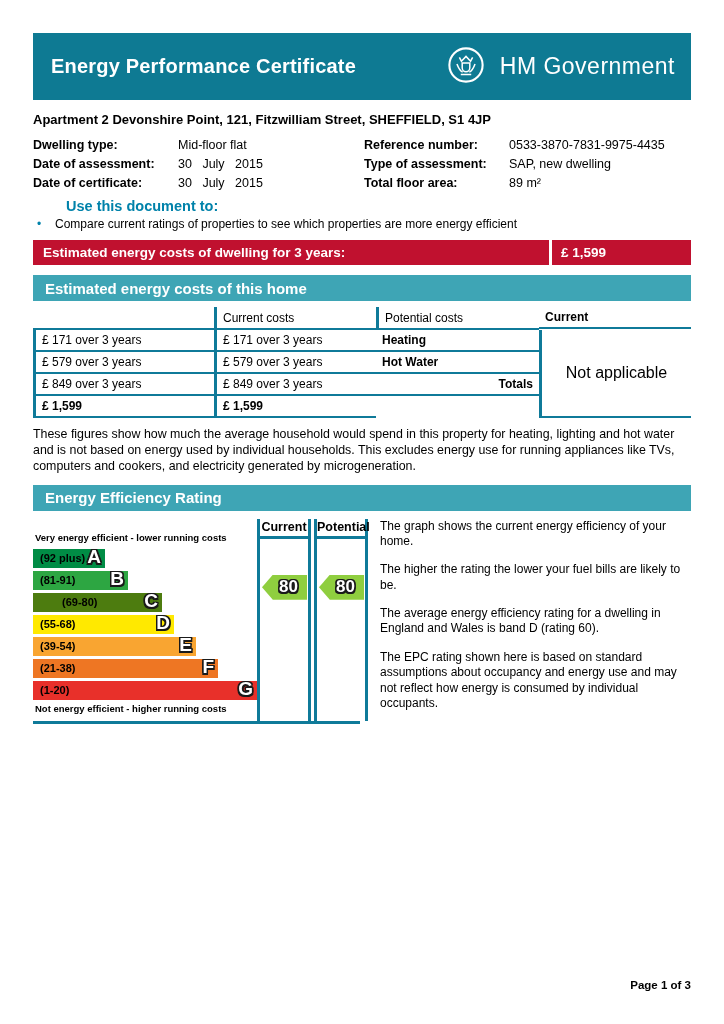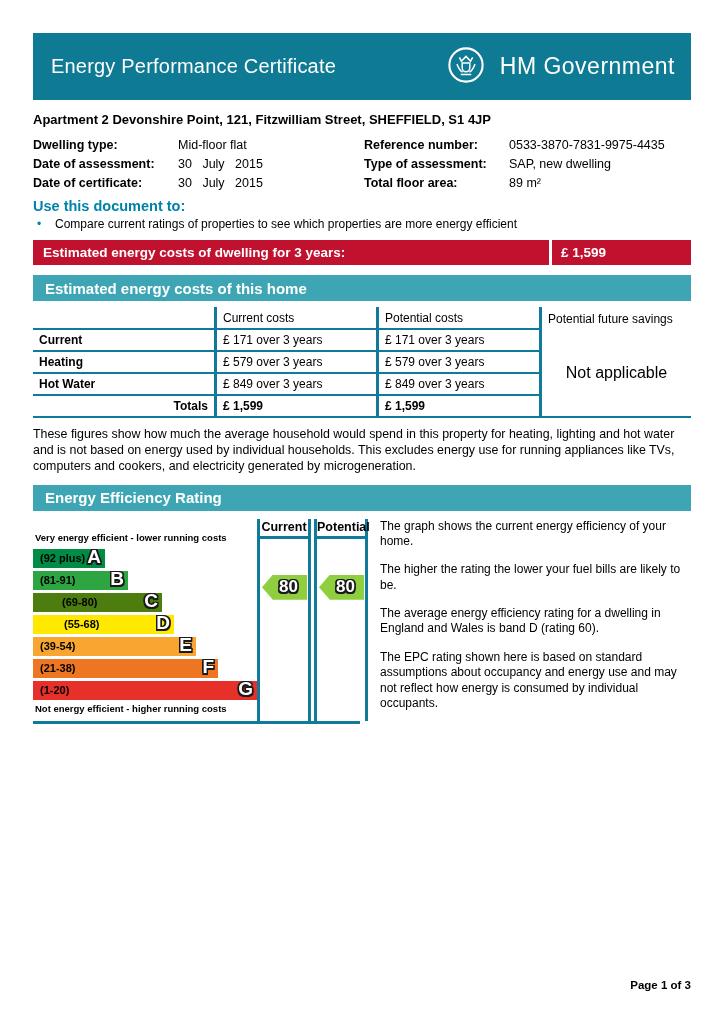--- a/index.html
+++ b/index.html
@@ -4,37 +4,37 @@
 <style>
   * { box-sizing: border-box; margin: 0; padding: 0; }
   html, body { width: 724px; height: 1024px; background: #ffffff; }
   body { font-family: "Liberation Sans", "DejaVu Sans", sans-serif; color: #000; position: relative; overflow: hidden; }
   .page { position: absolute; inset: 0; }
 
   
   .header { position: absolute; left: 33px; top: 33px; width: 658px; height: 67px;
             background: #0E7A93; display: flex; align-items: center; justify-content: space-between;
             padding: 0 16px 0 18px; }
-  .header-title { color: #fff; font-size: 20px; font-weight: normal; letter-spacing: 0.2px; }
+  .header-title { color: #fff; font-size: 20px; font-weight: bold; letter-spacing: 0.2px; }
   .logo { display: flex; align-items: center; gap: 15px; }
   .logo-text { color: #fff; font-size: 23px; font-weight: normal; letter-spacing: 0.5px; }
 
   .content { position: absolute; left: 33px; top: 100px; width: 658px; }
 
   .address { margin-top: 12px; font-size: 13px; font-weight: bold; }
 
   .details { margin-top: 9px; display: flex; font-size: 12.5px; line-height: 19px; }
   .details-col { display: flex; flex-direction: column; }
   .details-col.left { width: 331px; }
   .details-col.right { flex: 1; }
   .detail-row { display: flex; }
   .detail-label { font-weight: bold; width: 145px; flex: none; }
   .detail-value.spread { word-spacing: 7px; }
 
-  .use-doc-heading { margin-top: 5px; color: #0082AA; font-size: 14.5px; font-weight: bold; }
+  .use-doc-heading { margin-top: 5px; color: #0082AA; font-size: 14.5px; font-weight: bold; margin-left: 33px; }
   .bullet-row { margin-top: 3px; display: flex; font-size: 12px; }
   .bullet-dot { color: #0082AA; font-size: 12px; width: 22px; padding-left: 4px; flex: none; }
 
   
   .red-banner { margin-top: 9px; display: flex; height: 25px; font-size: 13.5px; font-weight: bold; color: #fff; }
   .red-banner-label { flex: 1; background: #C0112F; display: flex; align-items: center; padding-left: 10px; }
   .red-banner-value { width: 139px; margin-left: 3px; background: #C0112F; display: flex; align-items: center; padding-left: 9px; }
 
   
   .section-banner { margin-top: 10px; height: 26px; background: #3EA5B5; color: #fff;
@@ -149,21 +149,20 @@
       <div class="red-banner-label">Estimated energy costs of dwelling for 3 years:</div>
       <div class="red-banner-value">£ 1,599</div>
     </div>
 
     <div class="section-banner">Estimated energy costs of this home</div>
 
     <div class="costs-table">
       <div class="cell head hline"></div>
       <div class="cell head hline vline">Current costs</div>
       <div class="cell head hline vline">Potential costs</div>
-      <div class="cell head vline">Potential future savings</div>
 
       <div class="cell row rowlabel hline">Current</div>
       <div class="cell row hline vline">£ 171 over 3 years</div>
       <div class="cell row hline vline">£ 171 over 3 years</div>
       <div class="savings-cell">Not applicable</div>
 
       <div class="cell row rowlabel hline">Heating</div>
       <div class="cell row hline vline">£ 579 over 3 years</div>
       <div class="cell row hline vline">£ 579 over 3 years</div>
 
@@ -197,21 +196,21 @@
                   <span class="band-letter outlined">B</span>
                 </div>
               </div>
               <div class="band-row">
                 <div class="band-bar" style="width: 129px; background: #4d7c0f; padding-left: 22px;">
                   <span class="band-range">(69-80)</span>
                   <span class="band-letter outlined">C</span>
                 </div>
               </div>
               <div class="band-row">
-                <div class="band-bar" style="width: 141px; background: rgb(255, 233, 0); padding-left: 24px;">
+                <div class="band-bar" style="width: 141px; background: rgb(255, 233, 0);">
                   <span class="band-range">(55-68)</span>
                   <span class="band-letter outlined">D</span>
                 </div>
               </div>
               <div class="band-row">
                 <div class="band-bar" style="width: 163px; background: rgb(249, 165, 49);">
                   <span class="band-range">(39-54)</span>
                   <span class="band-letter outlined">E</span>
                 </div>
               </div>

